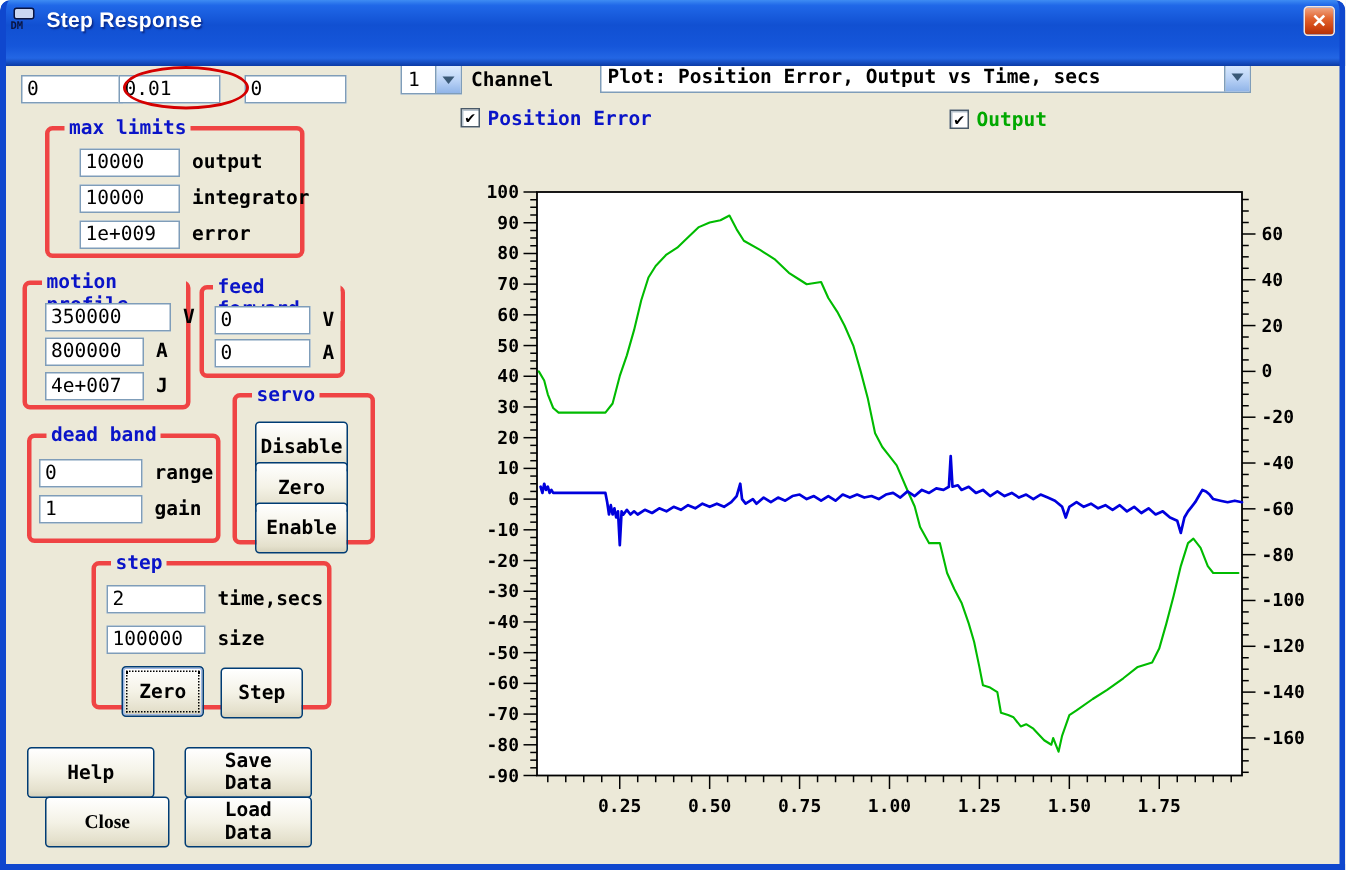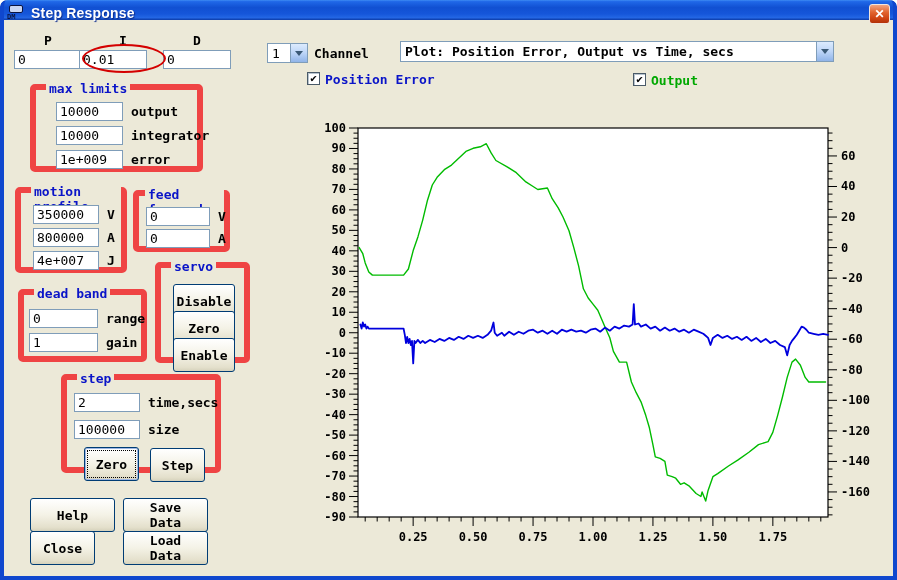--- a/index.html
+++ b/index.html
@@ -5,38 +5,38 @@
   html,body{margin:0;padding:0;background:#fff;}
   *{box-sizing:border-box;}
   #window{
     position:relative;width:897px;height:580px;background:#ECE9D8;
     border-radius:7px 7px 0 0;overflow:hidden;
     font-family:"DejaVu Sans Mono",monospace;font-size:13px;color:#000;
   }
   #frame-border{position:absolute;inset:0;border:4px solid #0F47CE;border-top:none;
     border-radius:7px 7px 0 0;pointer-events:none;z-index:50;}
   
-  #titlebar{position:absolute;left:0;top:0;width:100%;height:20px;
+  #titlebar{position:absolute;left:0;top:0;width:100%;height:44px;
     background:linear-gradient(180deg,#3E8CF3 0%,#2068E8 8%,#1150D2 38%,#1556DA 70%,#2366E4 88%,#0B3AA6 100%);
     border-radius:7px 7px 0 0;z-index:40;}
   #app-icon{position:absolute;left:7px;top:5px;width:18px;height:18px;color:#0A1440;
     font:bold 7px "DejaVu Sans Mono",monospace;line-height:8px;text-align:left;}
   #app-icon .squiggle{display:block;width:14px;height:8px;border:1px solid #0A1440;
     border-radius:2px;background:#C9D6F2;margin-left:2px;}
   #window-title{position:absolute;left:31px;top:5px;color:#fff;
     font:bold 14px "Liberation Sans",sans-serif;text-shadow:1px 1px 1px #0A2A8A;letter-spacing:.2px;}
   #close-button{position:absolute;right:7px;top:4px;width:21px;height:20px;border-radius:3px;
     border:1px solid #F2E5DD;
     background:linear-gradient(180deg,#EFA583 0%,#E2642F 40%,#CE4312 75%,#B23208 100%);
     color:#fff;font:bold 12px "Liberation Sans",sans-serif;text-align:center;line-height:18px;cursor:pointer;}
   
   .field{position:absolute;height:19px;border:1px solid #7F9DB9;background:#fff;
     font:13px "DejaVu Sans Mono",monospace;padding:0 3px;color:#000;outline:none;}
   .lab{position:absolute;font-weight:bold;color:#000;white-space:nowrap;}
-  .group{position:absolute;border:6px solid #ef4444;border-radius:5px;}
+  .group{position:absolute;border:3px solid #ef4444;border-radius:5px;}
   .group-title{position:absolute;top:-9px;left:10px;background:#ECE9D8;padding:0 3px;
     font-weight:bold;color:#0A14C8;font-size:13px;}
   .frow{position:absolute;display:flex;align-items:center;}
   .frow input{position:static;height:19px;border:1px solid #7F9DB9;background:#fff;
     font:13px "DejaVu Sans Mono",monospace;padding:0 3px;outline:none;}
   .frow .rl{margin-left:8px;font-weight:bold;}
   .xp-btn{position:absolute;border:1px solid #003C74;border-radius:3px;
     background:linear-gradient(180deg,#FFFFFF 0%,#F4F2E6 50%,#E4E0CC 88%,#D6D2BC 100%);
     box-shadow:inset 0 1px 0 #fff;
     font:bold 13px "DejaVu Sans Mono",monospace;color:#000;text-align:center;cursor:pointer;
@@ -117,21 +117,21 @@
       </div>
     <div class="frow" style="left:20px;top:60px;">
         <input style="width: 67px;" value="1e+009">
         <span class="rl">error</span>
       </div>
   </div>
 
   <div class="group" style="left:15px;top:187px;width:112px;height:86px;">
     <span class="group-title">motion profile</span>
     <div class="frow" style="left:12px;top:12px;">
-        <input style="width: 66px;" value="350000">
+        <input style="width: 84px;" value="350000">
         <span class="rl">V</span>
       </div>
     <div class="frow" style="left:12px;top:35px;">
         <input style="width: 66px;" value="800000">
         <span class="rl">A</span>
       </div>
     <div class="frow" style="left:12px;top:58px;">
         <input style="width: 66px;" value="4e+007">
         <span class="rl">J</span>
       </div>
@@ -175,23 +175,23 @@
         <span class="rl">time,secs</span>
       </div>
     <div class="frow" style="left:7px;top:40px;">
         <input style="width: 66px;" value="100000">
         <span class="rl">size</span>
       </div>
     <button class="xp-btn focused" style="left:17px;top:67px;width:55px;height:21px;">Zero</button>
     <button class="xp-btn" style="left:83px;top:68px;width:55px;height:19px;">Step</button>
   </div>
 
-  <button class="xp-btn" style="left:30px;top:498px;width:85px;height:21px;">Help</button>
+  <button class="xp-btn" style="left:18px;top:498px;width:85px;height:21px;">Help</button>
   <button class="xp-btn" style="left:123px;top:498px;width:85px;height:21px;">Save Data</button>
-  <button class="xp-btn" style="left:30px;top:531px;width:65px;height:21px;">Close</button>
+  <button class="xp-btn" style="left:30px;top:531px;width:83px;height:21px;font-family:Liberation Serif, serif;">Close</button>
   <button class="xp-btn" style="left:123px;top:531px;width:85px;height:21px;">Load Data</button>
 
   <svg id="plot-svg" width="577" height="450" viewBox="0 0 577 450">
       <rect x="38" y="10" width="470" height="389" fill="#fff" stroke="#000" stroke-width="1.2"></rect>
       <line x1="38" y1="399" x2="29" y2="399" stroke="#000" stroke-width="1"></line>
       <text x="26" y="403" font-size="12" text-anchor="end" fill="#000">-90</text>
       <line x1="38" y1="393.8815789473684" x2="33.5" y2="393.8815789473684" stroke="#000" stroke-width="1"></line>
       <line x1="38" y1="388.7631578947369" x2="33.5" y2="388.7631578947369" stroke="#000" stroke-width="1"></line>
       <line x1="38" y1="383.64473684210526" x2="33.5" y2="383.64473684210526" stroke="#000" stroke-width="1"></line>
       <line x1="38" y1="378.52631578947364" x2="29" y2="378.52631578947364" stroke="#000" stroke-width="1"></line>

